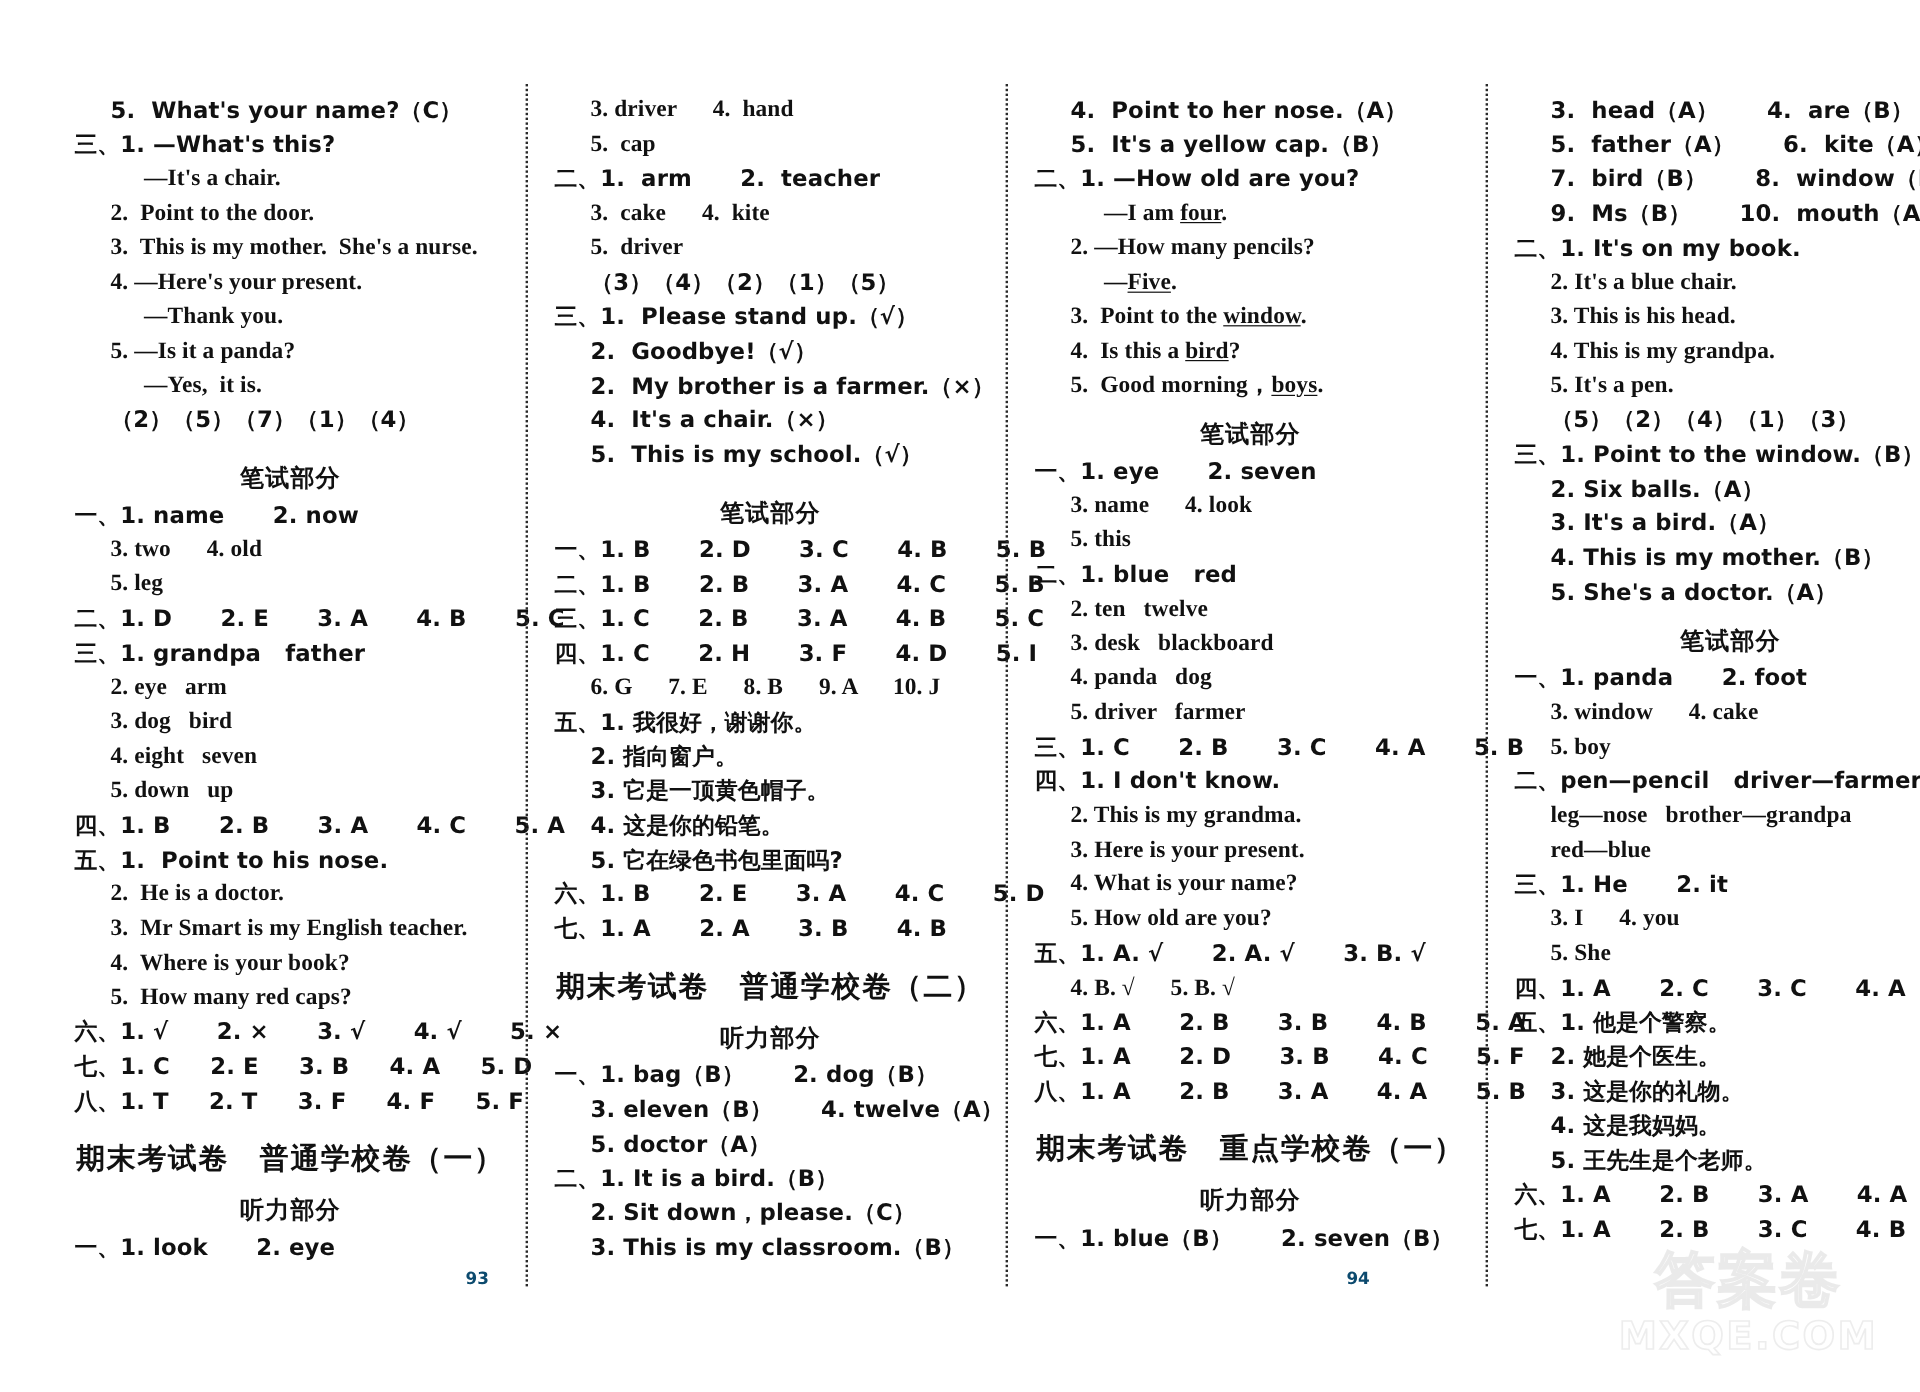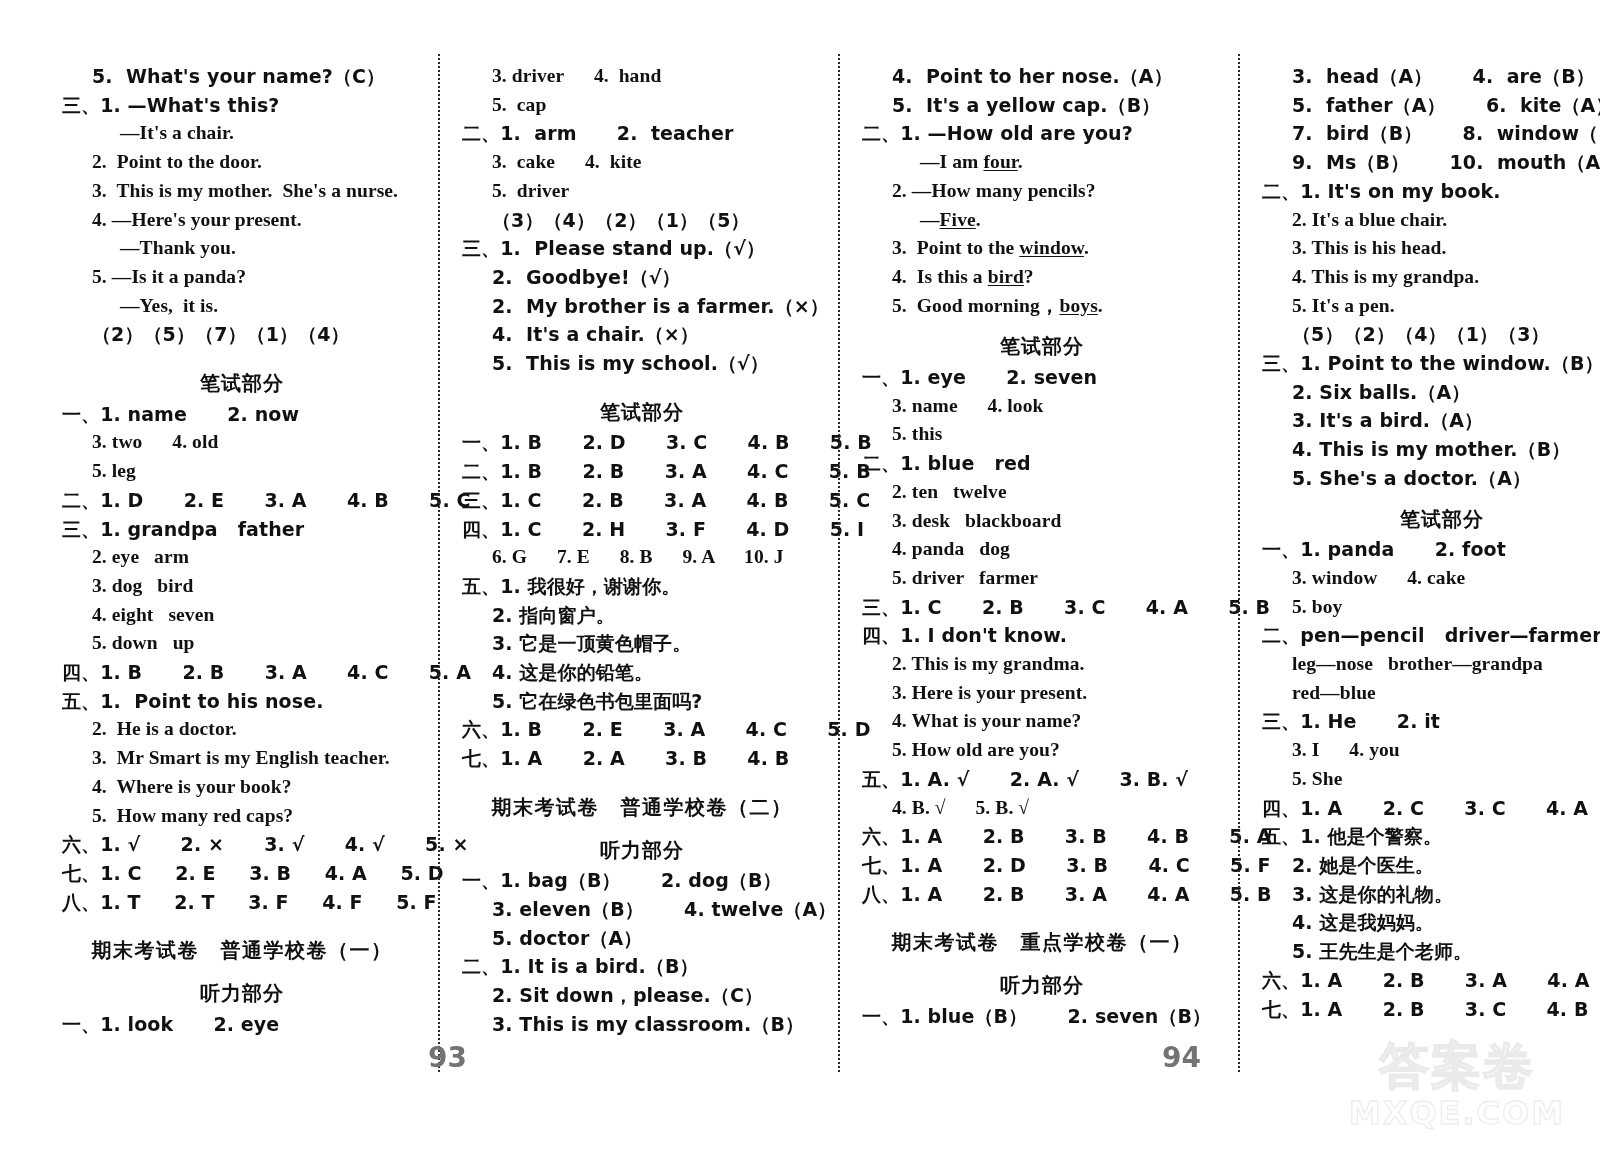--- a/index.html
+++ b/index.html
@@ -15,20 +15,21 @@
     position:absolute;inset:0;
     display:flex;
     padding:62px 40px 0 40px;
     box-sizing:border-box;
   }
   .col{
     width:400px;
     box-sizing:border-box;
     padding:0 18px 0 22px;
     position:relative;
+    margin-top:16px;
   }
   .col.divided::after{
     content:"";
     position:absolute;
     top:-8px;bottom:88px;right:0;
     border-right:2px dotted #2a2a2a;
   }
   .line{
     font-size:19.5px;
     font-weight:700;
@@ -41,35 +42,34 @@
   .line.ind2{padding-left:58px;}
   .heading{
     font-size:20px;
     font-weight:700;
     text-align:center;
     line-height:28.7px;
     font-family:Liberation Mono, monospace;
     letter-spacing:1px;
   }
   .heading.big{
-    font-size:20px;
+    font-size:24px;
     letter-spacing:1.5px;
     text-align:center;
   }
   .sp{height:14px;}
   .sp.lg{height:22px;}
   .u{ text-decoration:underline; text-underline-offset:2px; }
   .cn{ font-family:"DejaVu Sans","Liberation Sans",sans-serif; font-weight:700; font-size:19px;}
   .pagenum{
     position:absolute;
-    font-size:28px;
+    font-size:14px;
     font-weight:700;
     font-family:"DejaVu Sans","Liberation Sans",sans-serif;
-    color:#737373;
-    margin-left:40px;
+    color:#0c4a6e;
   }
   #pn-left{ left:388px; bottom:86px; }
   #pn-right{ left:1122px; bottom:86px; }
   .watermark{
     position:absolute;
     right:18px;bottom:6px;
     width:250px;height:116px;
     opacity:.42;
     pointer-events:none;
     user-select:none;

